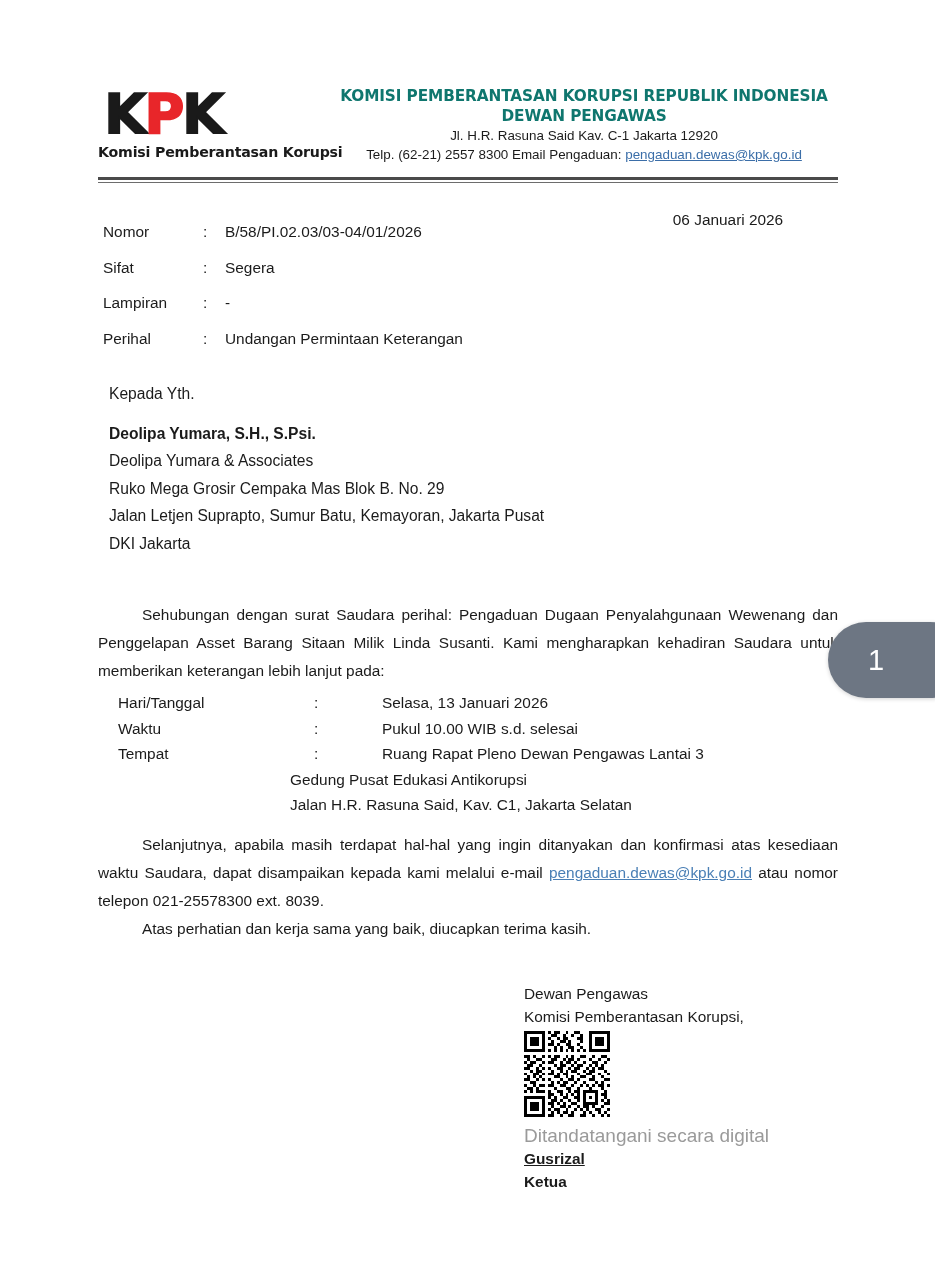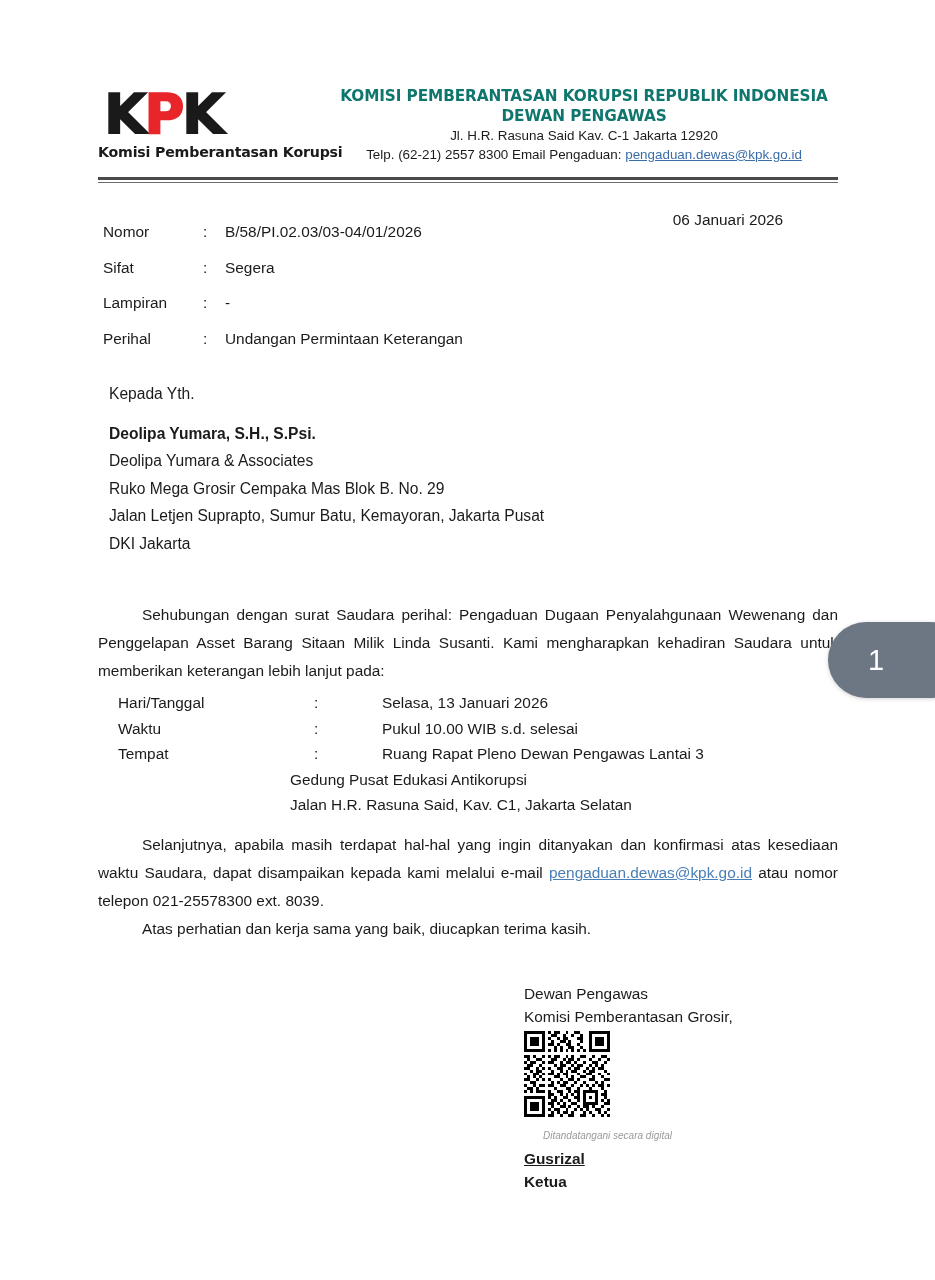--- a/index.html
+++ b/index.html
@@ -179,25 +179,23 @@
     font-size: 15.4px;
     line-height: 23px;
   }
   .qr {
     width: 86px;
     height: 86px;
     margin-top: 3px;
     margin-bottom: 2px;
   }
   .sig-digital {
-    font-style: italic;
     color: #9a9a9a;
-    font-size: 10px;
+    font-size: 19px;
     line-height: 22px;
-    margin-left: 19px;
   }
   .sig-name {
     font-weight: bold;
     text-decoration: underline;
     font-size: 15.4px;
     line-height: 23px;
   }
   .sig-title {
     font-weight: bold;
     font-size: 15.4px;
@@ -302,21 +300,21 @@
     <div class="detail-cont">Gedung Pusat Edukasi Antikorupsi</div>
     <div class="detail-cont">Jalan H.R. Rasuna Said, Kav. C1, Jakarta Selatan</div>
   </div>
 
   <div class="body-para p2"><span class="indent"></span><span>Selanjutnya, apabila masih terdapat hal-hal yang ingin ditanyakan dan konfirmasi atas kesediaan waktu Saudara, dapat disampaikan kepada kami melalui e-mail </span><span class="link-inline">pengaduan.dewas@kpk.go.id</span><span> atau nomor telepon 021-25578300 ext. 8039.</span></div>
 
   <div class="body-para p3"><span class="indent"></span><span>Atas perhatian dan kerja sama yang baik, diucapkan terima kasih.</span></div>
 
   <div class="signature">
     <div>Dewan Pengawas</div>
-    <div>Komisi Pemberantasan Grosir,</div>
+    <div>Komisi Pemberantasan Korupsi,</div>
     <svg class="qr" viewBox="0 0 29 29" shape-rendering="crispEdges">
       <rect width="29" height="29" fill="#ffffff"></rect>
       <g fill="#000000">
 
         <rect x="0" y="0" width="7" height="1"></rect>
           <rect x="0" y="6" width="7" height="1"></rect>
         <rect x="0" y="0" width="1" height="7"></rect>
           <rect x="6" y="0" width="1" height="7"></rect>
         <rect x="2" y="2" width="3" height="3"></rect>
 

